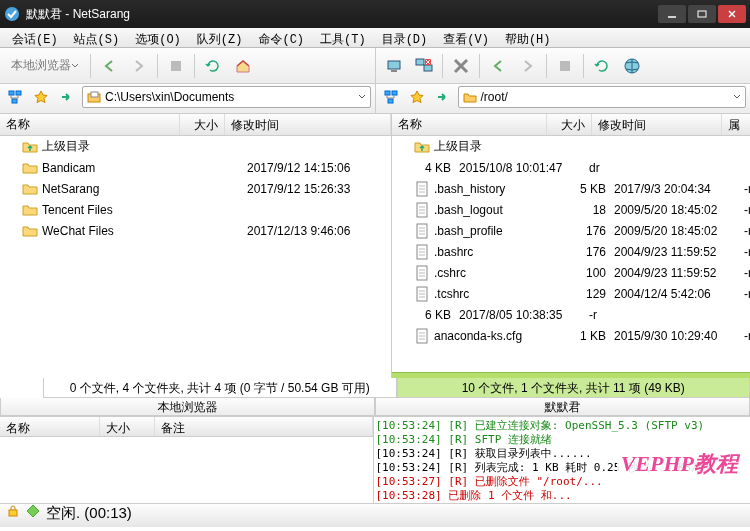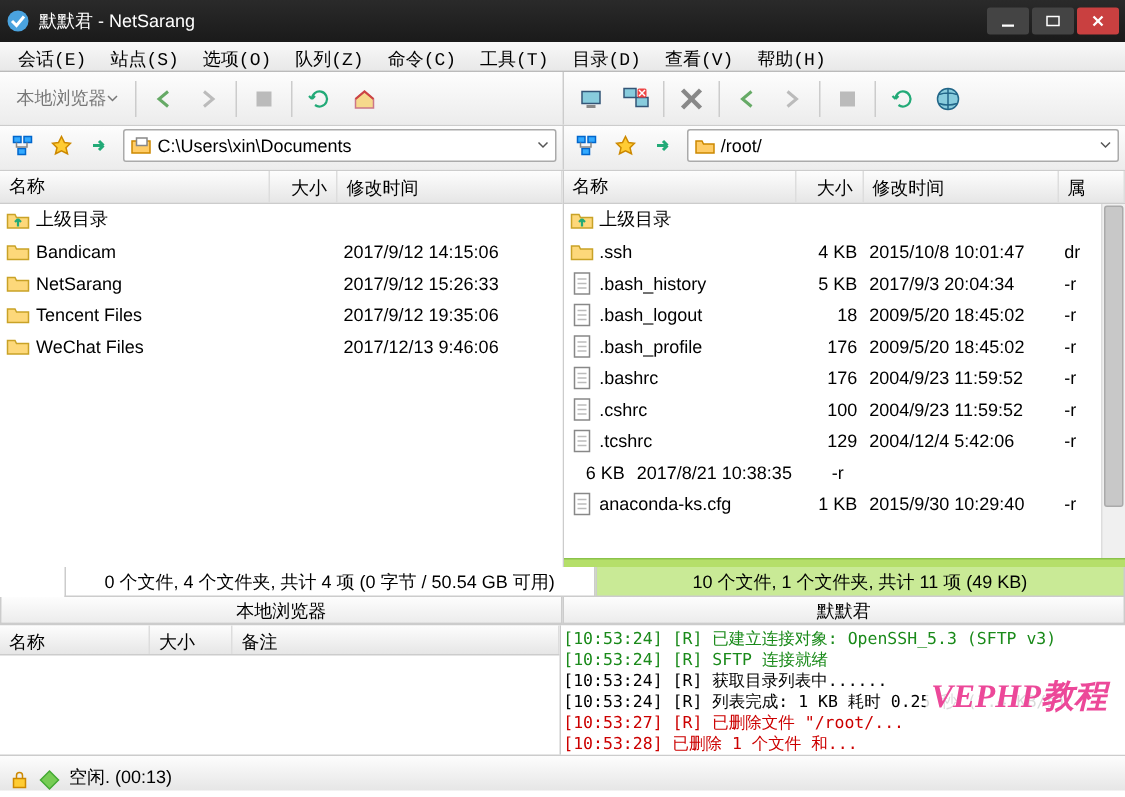--- a/index.html
+++ b/index.html
@@ -33,21 +33,21 @@
   .path-input { flex: 1; display: flex; align-items: center; height: 22px; border: 1px solid #aaa; background: #fff; padding: 0 4px; gap: 4px; border-radius: 2px; }
   .path-input span { font-size: 12px; }
 
   
   .panes { display: flex; height: 264px; }
   .pane { flex: 1; display: flex; flex-direction: column; border-right: 1px solid #ccc; }
   .pane:last-child { border-right: none; }
   .headers { display: flex; height: 22px; background: linear-gradient(#fdfdfd,#e6e6e6); border-bottom: 1px solid #ccc; font-size: 12px; }
   .hcol { border-right: 1px solid #ddd; padding: 3px 6px; overflow: hidden; white-space: nowrap; }
   .file-list { flex: 1; overflow: hidden; background: #fff; position: relative; }
-  .row { display: flex; height: 21px; align-items: center; padding: 0 0; }
+  .row { display: flex; height: 21px; align-items: center; padding: 0 18px; }
   .cell { padding: 0 4px; overflow: hidden; white-space: nowrap; }
   .ficon { width: 16px; height: 16px; margin-right: 4px; flex-shrink: 0; }
   .scroll { position: absolute; right: 0; top: 0; bottom: 0; width: 16px; background: #f0f0f0; border-left: 1px solid #ddd; }
   .scroll-thumb { background: #c8c8c8; border: 1px solid #aaa; border-radius: 2px; margin: 1px; }
   .green-strip { height: 6px; background: #b5df6a; border-top: 1px solid #8bc34a; }
 
   
   .status-line { height: 20px; display: flex; padding-left: 43px; }
   .status-half { flex: 1; text-align: center; padding: 2px; border: 1px solid #ccc; border-top: none; font-size: 12px; }
   .status-half.green { background: #c9ea96; }
@@ -59,21 +59,21 @@
   .bottom-left { flex: 1; border-right: 1px solid #ccc; }
   .bottom-right { flex: 1; overflow: hidden; background: #fff; font: 11px/14px Consolas, monospace; padding: 2px; position: relative; }
   .bottom-headers { display: flex; height: 20px; background: linear-gradient(#fdfdfd,#e6e6e6); border-bottom: 1px solid #ccc; }
   .log-line { white-space: nowrap; }
   .log-green { color: #1a8a1a; }
   .log-black { color: #000; }
   .log-red { color: #c00; }
   .watermark { position: absolute; right: 8px; bottom: 24px; font: italic bold 22px "Microsoft YaHei"; color: #ec4899; background: rgba(255,255,255,0.85); padding: 0 4px; }
 
   
-  .footer { height: 24px; background: linear-gradient(#fdfdfd,#e6e6e6); border-top: 1px solid #ccc; display: flex; align-items: flex-end; padding: 0 6px; gap: 6px; font-size: 12px; }
+  .footer { height: 24px; background: linear-gradient(#fdfdfd,#e6e6e6); border-top: 1px solid #ccc; display: flex; align-items: flex-start; padding: 0 6px; gap: 6px; font-size: 15px; }
 
   
   .L-name { width: 180px; display:flex; align-items:center;}
   .L-size { width: 45px; text-align: right;}
   .L-date { width: 130px;}
   .R-name { width: 155px; display:flex; align-items:center;}
   .R-size { width: 45px; text-align: right;}
   .R-date { width: 130px;}
   .R-attr { width: 25px;}
 </style>
@@ -312,21 +312,20 @@
           <div class="cell L-date">2017/9/12 15:26:33</div>
         </div>
         <div class="row">
           <div class="cell L-name">
             <svg class="ficon" viewBox="0 0 16 16">
               <path d="M1 4h5l1 2h8v7H1z" fill="#fdd87a" stroke="#c9a227"></path>
             </svg>
             <span>Tencent Files</span>
           </div>
           <div class="cell L-size"></div>
-          <div class="cell L-date">2017/9/12 19:35:06</div>
         </div>
         <div class="row">
           <div class="cell L-name">
             <svg class="ficon" viewBox="0 0 16 16">
               <path d="M1 4h5l1 2h8v7H1z" fill="#fdd87a" stroke="#c9a227"></path>
             </svg>
             <span>WeChat Files</span>
           </div>
           <div class="cell L-size"></div>
           <div class="cell L-date">2017/12/13 9:46:06</div>
@@ -345,26 +344,20 @@
         <div class="row">
           <div class="cell R-name">
             <svg class="ficon" viewBox="0 0 16 16">
               <path d="M1 4h5l1 2h8v7H1z" fill="#fdd87a" stroke="#c9a227"></path>
               <path d="M8 12V7m0 0l-2 2m2-2l2 2" stroke="#2a7" stroke-width="1.5" fill="none"></path>
             </svg>
             <span>上级目录</span>
           </div>
         </div>
       <div class="row">
-          <div class="cell R-name">
-            <svg class="ficon" viewBox="0 0 16 16">
-              <path d="M1 4h5l1 2h8v7H1z" fill="#fdd87a" stroke="#c9a227"></path>
-            </svg>
-            <span>.ssh</span>
-          </div>
           <div class="cell R-size">4 KB</div>
           <div class="cell R-date">2015/10/8 10:01:47</div>
           <div class="cell R-attr">dr</div>
         </div>
         <div class="row">
           <div class="cell R-name">
             <svg class="ficon" viewBox="0 0 16 16">
               <rect x="3" y="1" width="10" height="14" fill="#fff" stroke="#888"></rect>
               <line x1="5" y1="5" x2="11" y2="5" stroke="#bbb"></line>
               <line x1="5" y1="8" x2="11" y2="8" stroke="#bbb"></line>
@@ -441,21 +434,21 @@
               <line x1="5" y1="11" x2="11" y2="11" stroke="#bbb"></line>
             </svg>
             <span>.tcshrc</span>
           </div>
           <div class="cell R-size">129</div>
           <div class="cell R-date">2004/12/4 5:42:06</div>
           <div class="cell R-attr">-r</div>
         </div>
         <div class="row">
           <div class="cell R-size">6 KB</div>
-          <div class="cell R-date">2017/8/21 10:38:35</div>
+          <div class="cell R-date">2017/8/05 10:38:35</div>
           <div class="cell R-attr">-r</div>
         </div>
         <div class="row">
           <div class="cell R-name">
             <svg class="ficon" viewBox="0 0 16 16">
               <rect x="3" y="1" width="10" height="14" fill="#fff" stroke="#888"></rect>
               <line x1="5" y1="5" x2="11" y2="5" stroke="#bbb"></line>
               <line x1="5" y1="8" x2="11" y2="8" stroke="#bbb"></line>
               <line x1="5" y1="11" x2="11" y2="11" stroke="#bbb"></line>
             </svg>

